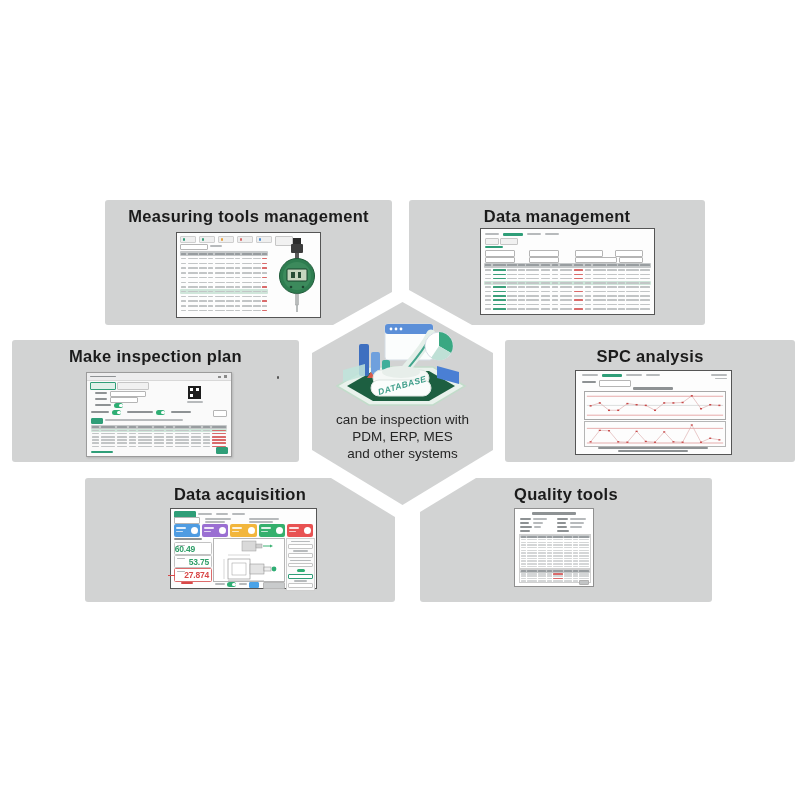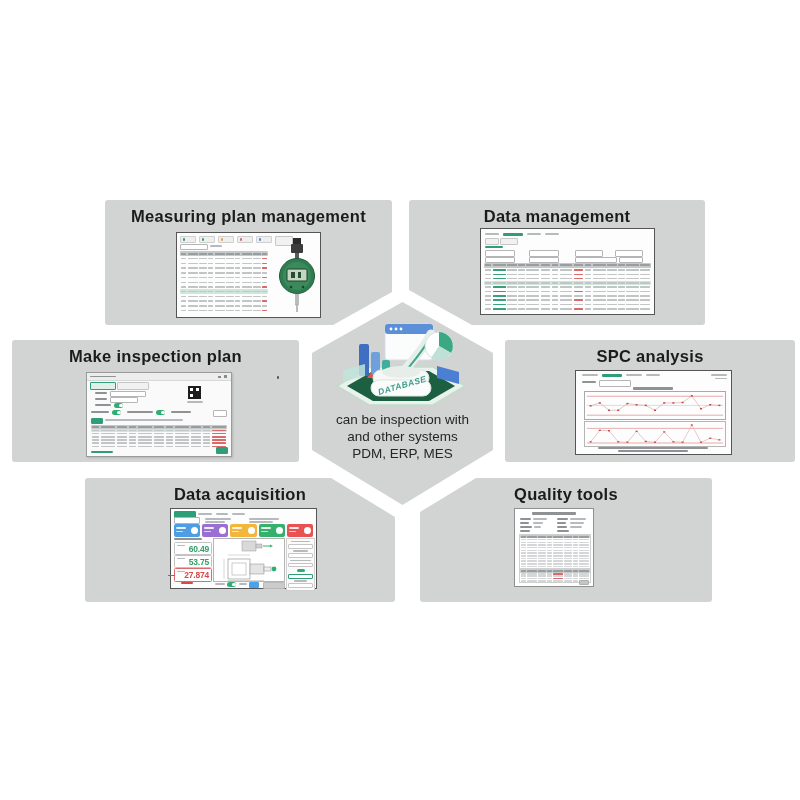--- a/index.html
+++ b/index.html
@@ -54,21 +54,21 @@
   .sidecol .stog{width:8px;height:4px;border-radius:2px;background:#2fae74;}
   svg{display:block;}
 </style>
 </head>
 <body>
 
 <div class="stage">
 
   <div class="panel" style="left:105px;top:200px;width:287px;height:125px;
               clip-path:polygon(0 0,100% 0,100% 92px,228px 100%,0 100%);">
-    <div class="ptitle">Measuring plan management</div>
+    <div class="ptitle">Measuring tools management</div>
     <div class="shot" style="left:71px;top:32px;width:143px;height:84px;">
       <div class="tabrow" style="left:3px;top:3px;width:92px;height:5px;">
         <span class="tchip">
             <i style="background:#2f9e78"></i>
           </span>
         <span class="tchip">
             <i style="background:#3aa07a"></i>
           </span>
         <span class="tchip">
             <i style="background:#e8a13c"></i>
@@ -692,21 +692,21 @@
           </span>
         <span class="card" style="background:#e85252;">
             <span class="l1"></span>
             <span class="l2"></span>
             <span class="dot"></span>
           </span>
       </div>
       <div class="bar dk" style="left:3px;top:29px;width:28px;"></div>
       <div class="statcard" style="top:33px;height:11px;">
         <span class="bar" style="left:2px;top:1.5px;width:8px;height:1.5px;"></span>
-        <span class="reading green" style="right:2px;bottom:.5px;">60.49</span>
+        <span class="reading green" style="right:16px;bottom:.5px;">60.49</span>
       </div>
       <div class="statcard" style="top:46px;height:11px;">
         <span class="bar" style="left:2px;top:1.5px;width:8px;height:1.5px;"></span>
         <span class="reading green" style="right:2px;bottom:.5px;">53.75</span>
       </div>
       <div class="statcard alert" style="top:59px;height:12px;">
         <span class="bar" style="left:2px;top:1.5px;width:8px;height:1.5px;"></span>
         <span class="reading red" style="right:2px;bottom:1px;">27.874</span>
         <span style="position:absolute;left:-7px;top:6px;width:7px;height:1px;background:#d84848;"></span>
       </div>
@@ -970,18 +970,18 @@
       <path d="M110,58 L132,64 L132,76 L110,70 Z" fill="#4a7fd4"></path>
       <path d="M16,62 L38,56 L38,68 L16,74 Z" fill="#bfe4db" opacity=".85"></path>
 
       <rect x="46" y="62" width="56" height="16" rx="8" fill="#f5f8f6" stroke="#dde5e1"></rect>
       <rect x="44" y="72" width="60" height="16" rx="8" fill="#fbfdfc" stroke="#dde5e1"></rect>
       <ellipse cx="74" cy="64" rx="19" ry="6" fill="#e7eeea"></ellipse>
       <text x="52" y="87" transform="rotate(-16 52 87)" font-family="Liberation Sans,sans-serif" font-size="8.5" font-weight="700" font-style="italic" fill="#3f9e8a" letter-spacing=".5">DATABASE</text>
     </svg>
     <div class="ctext">
       <div>can be inspection with</div>
+      <div>PDM, ERP, MES</div>
       <div>and other systems</div>
-      <div>PDM, ERP, MES</div>
     </div>
   </div>
 
 </div>
 
 </body></html>

